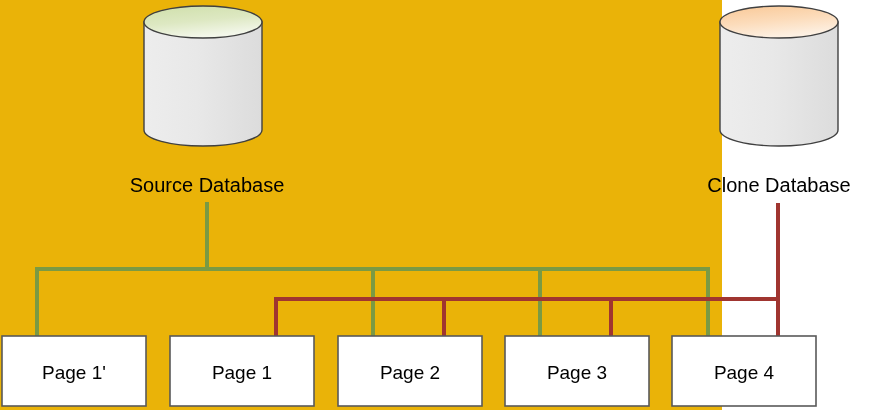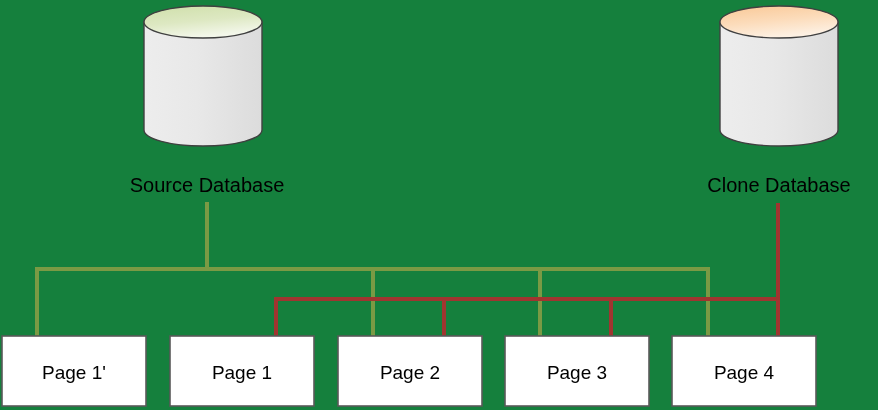--- a/index.html
+++ b/index.html
@@ -9,23 +9,23 @@
     background: #ffffff;
   }
   body {
     width: 878px;
     height: 410px;
     font-family: "Liberation Sans", sans-serif;
     overflow: hidden;
   }
   #diagram-root {
     position: relative;
-    width: 878px;
+    width: 722px;
     height: 410px;
-    background: #15803d;
+    background: #eab308;
     text-decoration: underline;
   }
   svg#diagram-canvas {
     position: absolute;
     left: 0;
     top: 0;
     width: 878px;
     height: 410px;
     display: block;
   }

